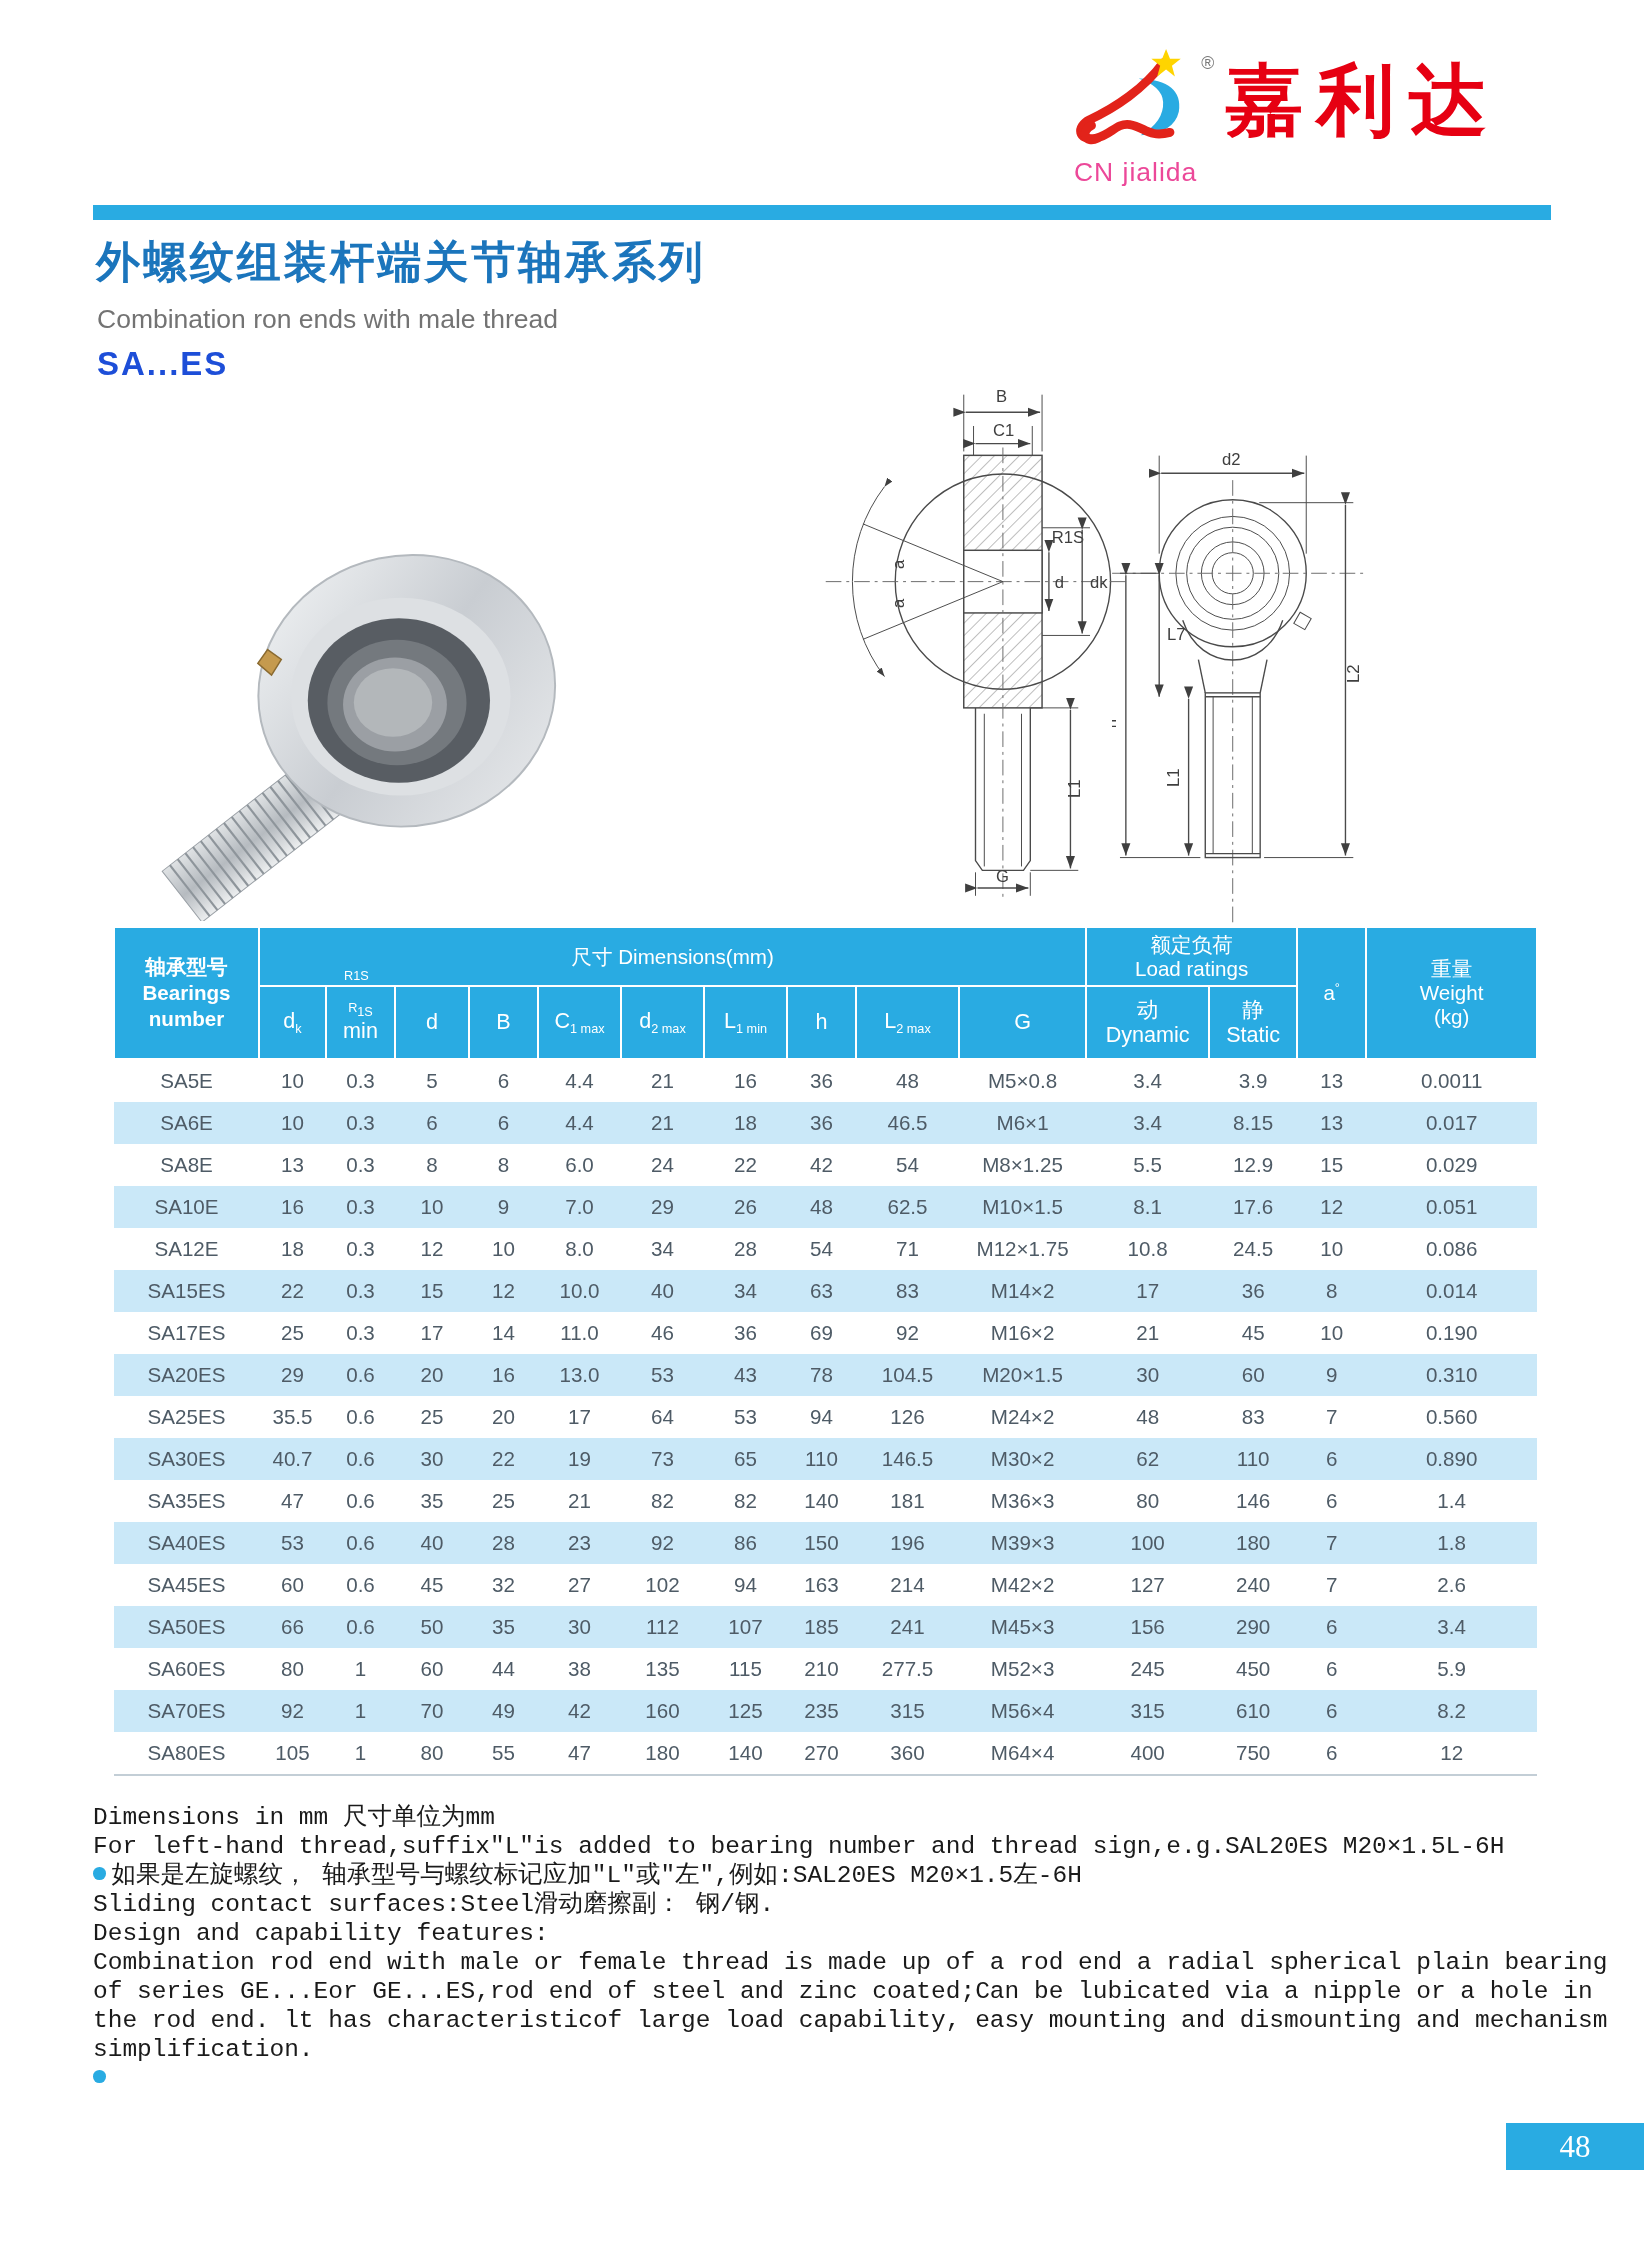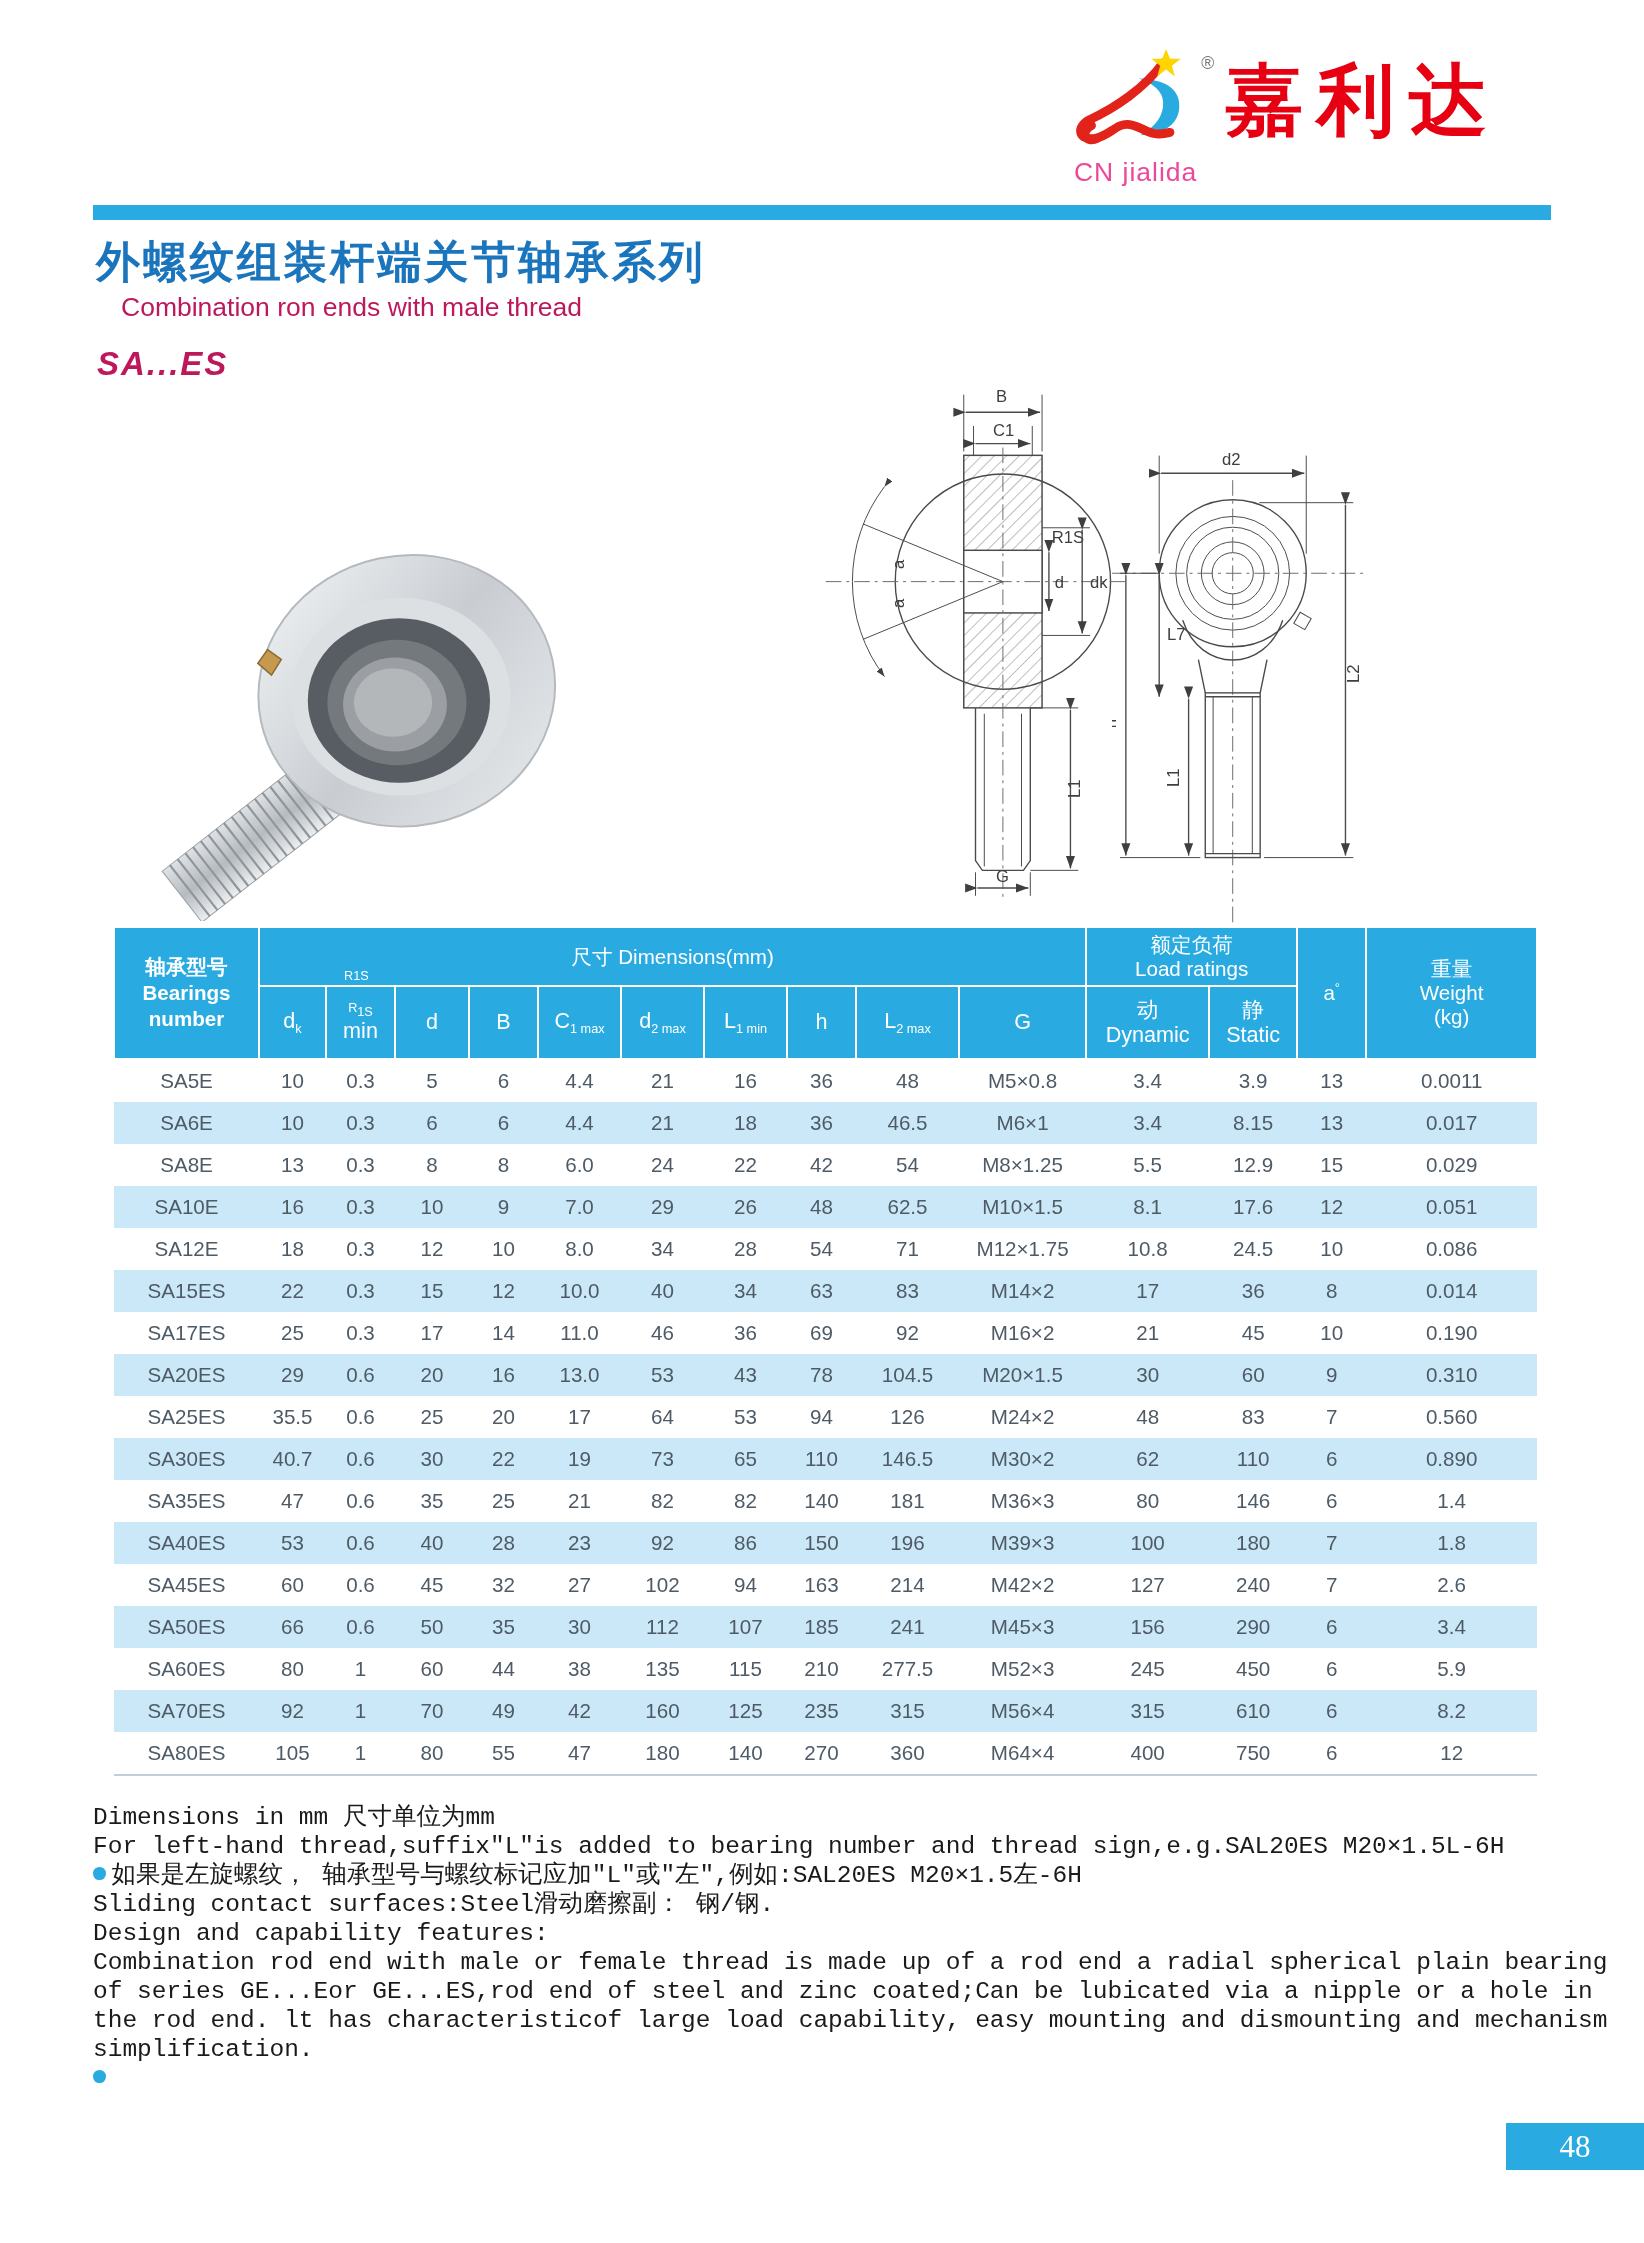--- a/index.html
+++ b/index.html
@@ -9,22 +9,22 @@
   
   .logo-block{position:absolute;left:1068px;top:47px;width:490px;height:147px;}
   .logo-mark{position:absolute;left:0;top:0;}
   .logo-en{position:absolute;left:5.9px;top:110px;font-size:26.5px;color:#ec4899;letter-spacing:1px;}
   .logo-zh{position:absolute;left:157px;top:2px;font-size:78px;font-weight:bold;color:#e60012;
            font-family:"Liberation Serif",serif;letter-spacing:13.7px;white-space:nowrap;}
   .top-bar{position:absolute;left:93px;top:205px;width:1458px;height:14.7px;}
 
   .title-zh{position:absolute;left:96px;top:233px;margin:0;font-size:44px;font-weight:bold;
             color:#1b75bc;letter-spacing:2.9px;white-space:nowrap;text-align:center;}
-  .subtitle{position:absolute;left:97px;top:292px;font-size:26.5px;color:#be185d;margin-left:24px;}
-  .series{position:absolute;left:97px;top:345px;font-size:33px;font-weight:bold;color:#be185d;letter-spacing:2px;font-style:italic;}
+  .subtitle{position:absolute;left:97px;top:304px;font-size:26.5px;color:#737373;}
+  .series{position:absolute;left:97px;top:345px;font-size:33px;font-weight:bold;color:#1d4ed8;letter-spacing:2px;}
 
   
   .draw{position:absolute;}
   .draw text{font-family:"Liberation Sans",sans-serif;font-size:17px;fill:#3f3f3f;}
   .dline{stroke:#4a4a4a;stroke-width:1.4;fill:none;}
   .cline{stroke:#6a6a6a;stroke-width:1;fill:none;stroke-dasharray:16 5 3 5;}
   .thin{stroke:#4a4a4a;stroke-width:1;fill:none;}
 
   
   .spec{position:absolute;left:113px;top:926px;border-collapse:collapse;table-layout:fixed;width:1421px;}

